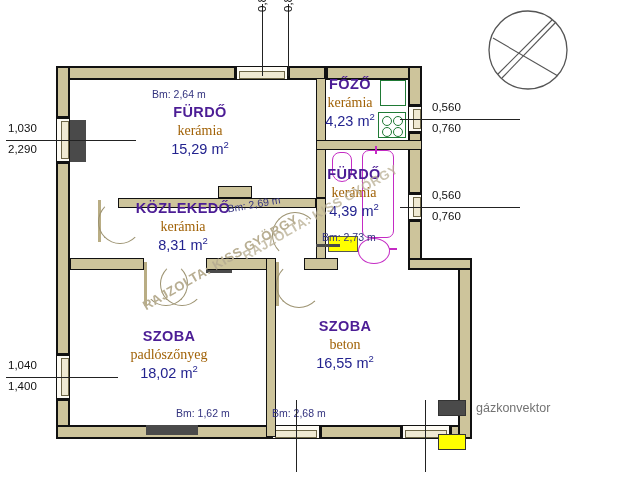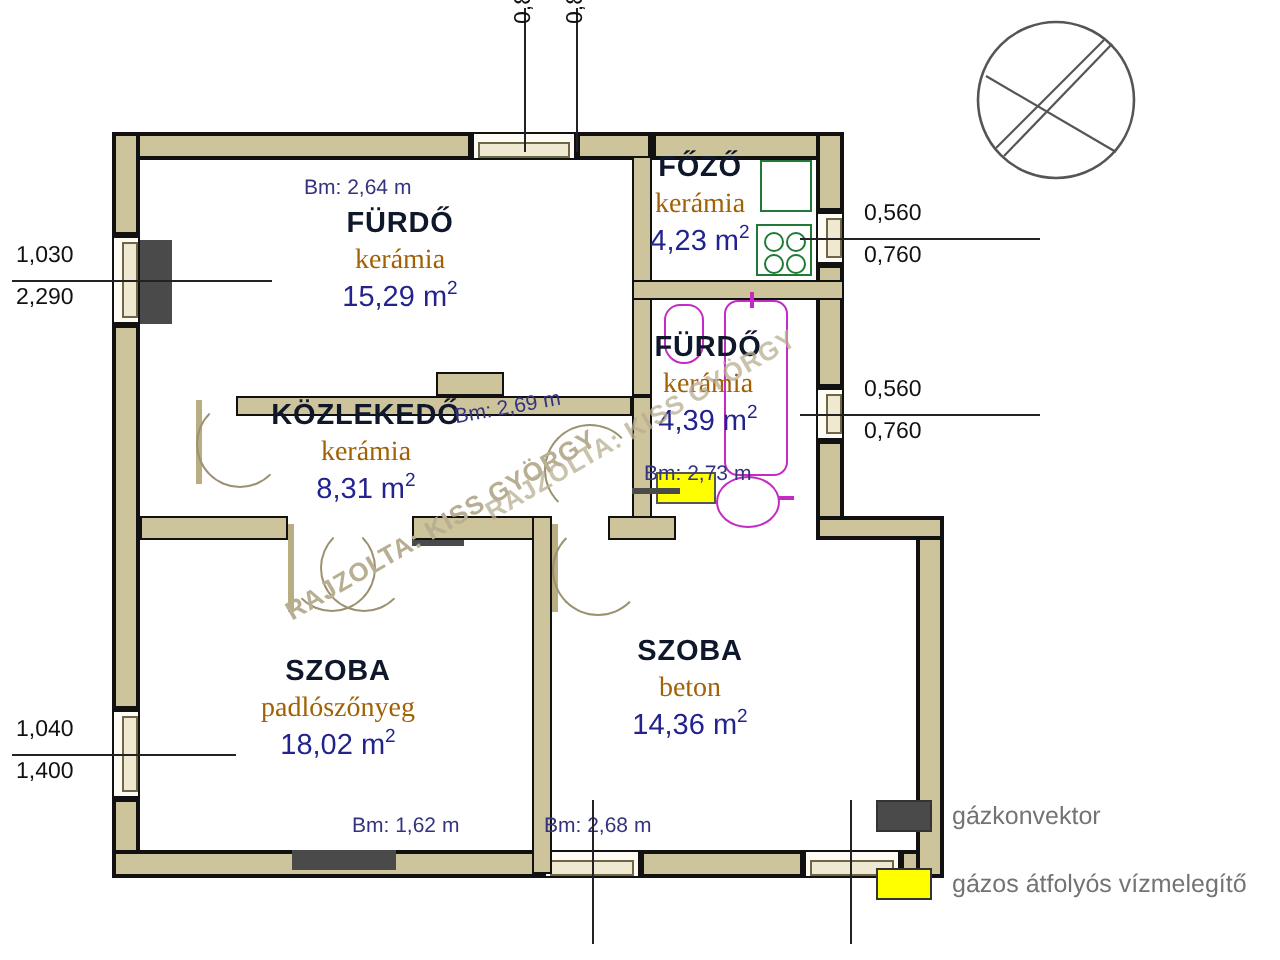--- a/index.html
+++ b/index.html
@@ -14,21 +14,21 @@
   
   .window{position:absolute;background:#fdfbf4;border:1px solid #111;box-sizing:border-box;}
   .window .pane{position:absolute;background:#efe9d2;border:1px solid #6d6647;}
 
   
   .door-arc{position:absolute;border:1.4px solid #9c9270;border-radius:50%;box-sizing:border-box;}
   .door-leaf{position:absolute;background:#b9ad84;}
 
   
   .room{position:absolute;text-align:center;color:#2b2ba0;line-height:1.22;}
-  .room .rname{font-weight:bold;font-size:14.5px;letter-spacing:.4px;color:#0f172a;}
+  .room .rname{font-weight:bold;font-size:14.5px;letter-spacing:.4px;color:#4c1d95;}
   .room .rmat{font-size:14px;color:#a16207;font-family:Liberation Serif, serif;}
   .room .rarea{font-size:14.5px;color:#23238f;}
   .room .rarea sup{font-size:9.5px;vertical-align:super;}
 
   
   .bm{position:absolute;font-size:10.5px;color:#33337f;white-space:nowrap;}
 
   
   .dim{position:absolute;font-size:11.5px;color:#111;white-space:nowrap;}
   .dim-rot{position:absolute;font-size:11.5px;color:#111;white-space:nowrap;
@@ -178,21 +178,21 @@
 
   <div class="room" style="left:96px;top:328px;width:146px;">
     <div class="rname">SZOBA</div>
     <div class="rmat">padlószőnyeg</div>
     <div class="rarea"><span>18,02 m</span><sup>2</sup></div>
   </div>
 
   <div class="room" style="left:282px;top:318px;width:126px;">
     <div class="rname">SZOBA</div>
     <div class="rmat">beton</div>
-    <div class="rarea"><span>14,36 m</span><sup>2</sup></div>
+    <div class="rarea"><span>16,55 m</span><sup>2</sup></div>
   </div>
 
   <div class="bm" style="left:152px;top:88px;text-align:center;">Bm: 2,64 m</div>
   <div class="bm" style="left:227px;top:198px;transform:rotate(-10deg);">Bm: 2,69 m</div>
   <div class="bm" style="left:322px;top:231px;">Bm: 2,73 m</div>
   <div class="bm" style="left:176px;top:407px;">Bm: 1,62 m</div>
   <div class="bm" style="left:272px;top:407px;">Bm: 2,68 m</div>
 
   <div class="dimline" style="left:262px;top:4px;width:1px;height:72px;"></div>
   <div class="dimline" style="left:288px;top:4px;width:1px;height:72px;"></div>
@@ -226,19 +226,18 @@
     <line x1="12" y1="66" x2="66" y2="12" stroke="#555" stroke-width="1.1"></line>
     <line x1="16" y1="70" x2="70" y2="14" stroke="#555" stroke-width="1.1"></line>
   </svg>
 
   <div class="leg-row" style="left:438px;top:400px;">
     <div class="leg-sw" style="background:#4a4a4a;"></div>
     <div class="leg-txt">gázkonvektor</div>
   </div>
   <div class="leg-row" style="left:438px;top:434px;">
     <div class="leg-sw" style="background:#ffff00;"></div>
-    <div class="leg-txt">gázos átfolyós vízmelegítő</div>
   </div>
 
   <div class="wm" style="left:140px;top:300px;">RAJZOLTA: KISS GYÖRGY</div>
   <div class="wm" style="left:240px;top:250px;opacity:.75;">RAJZOLTA: KISS GYÖRGY</div>
 
 </div>
 
 </body></html>

